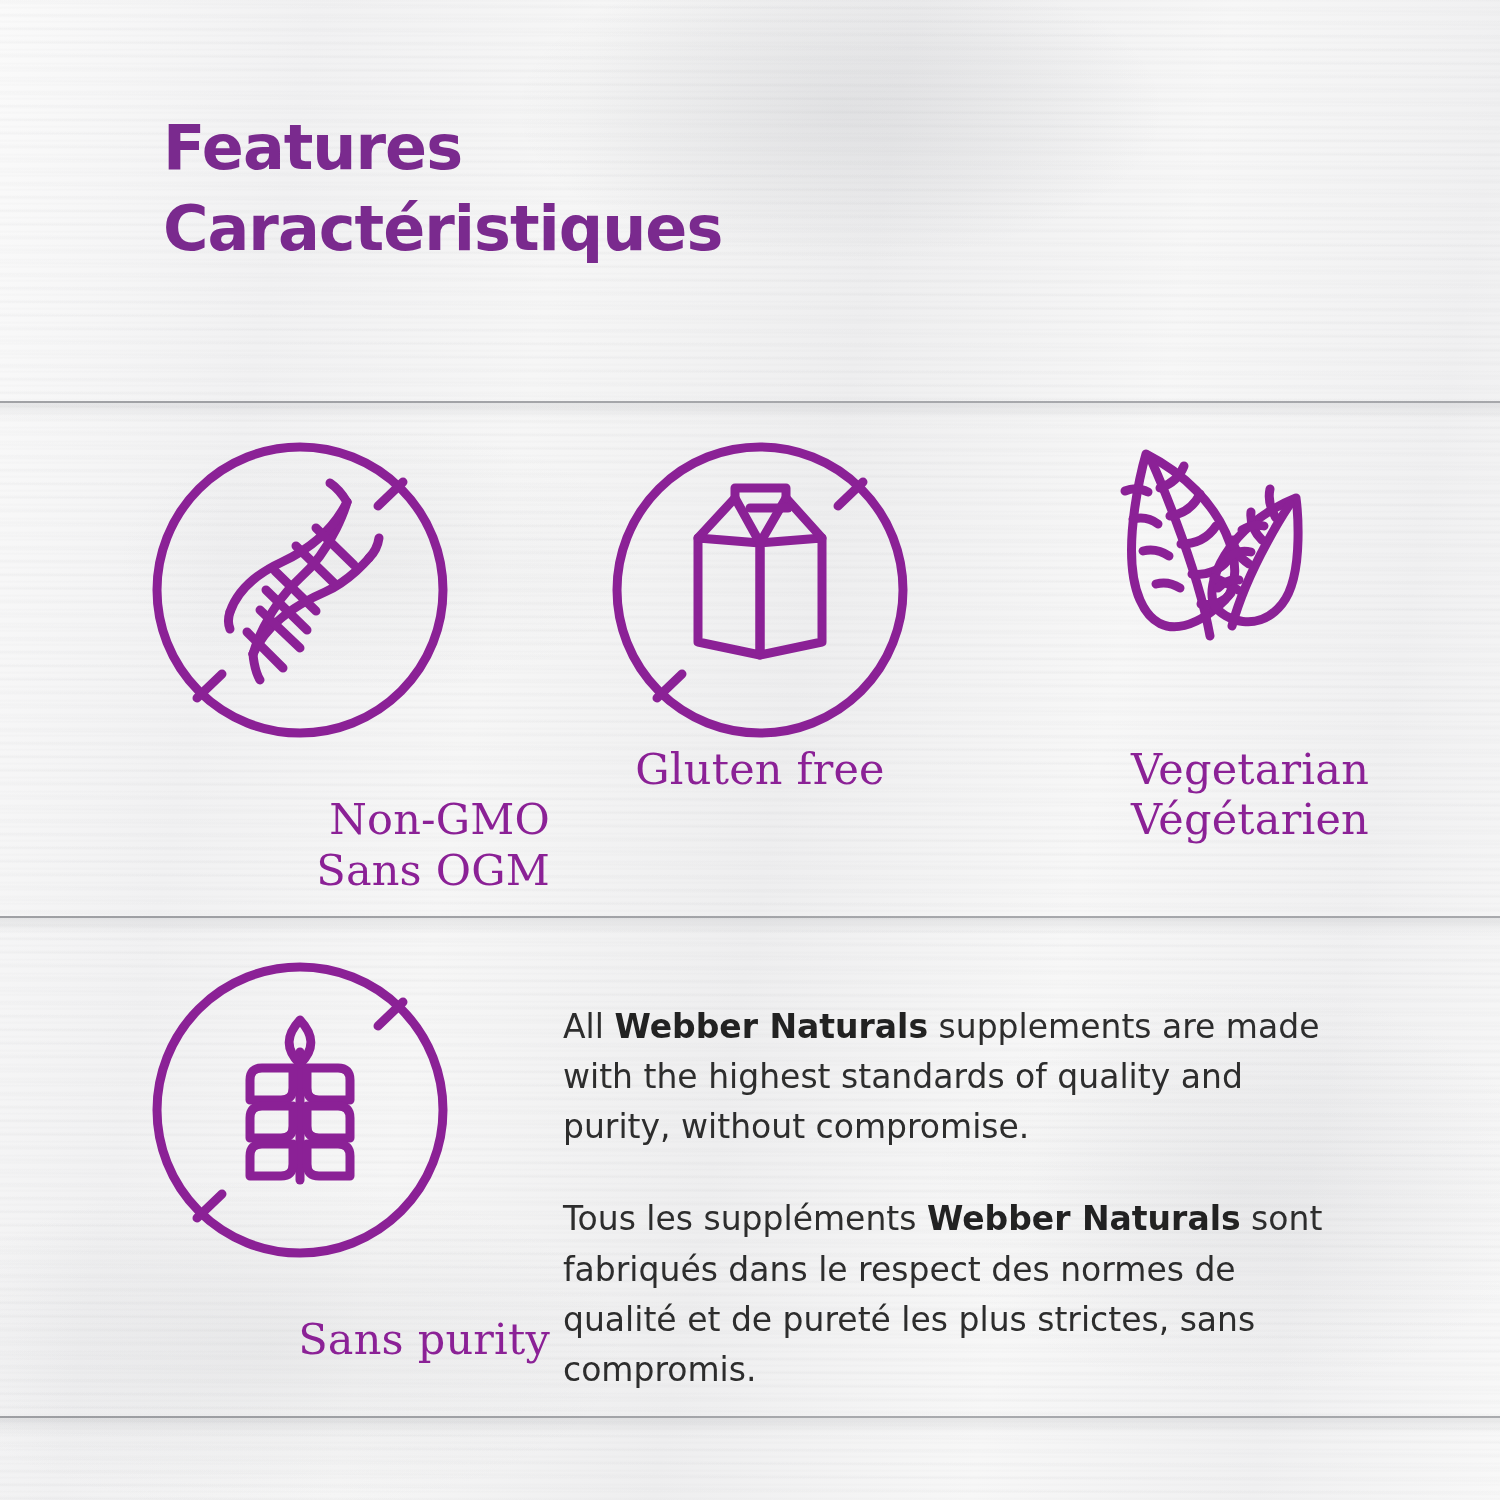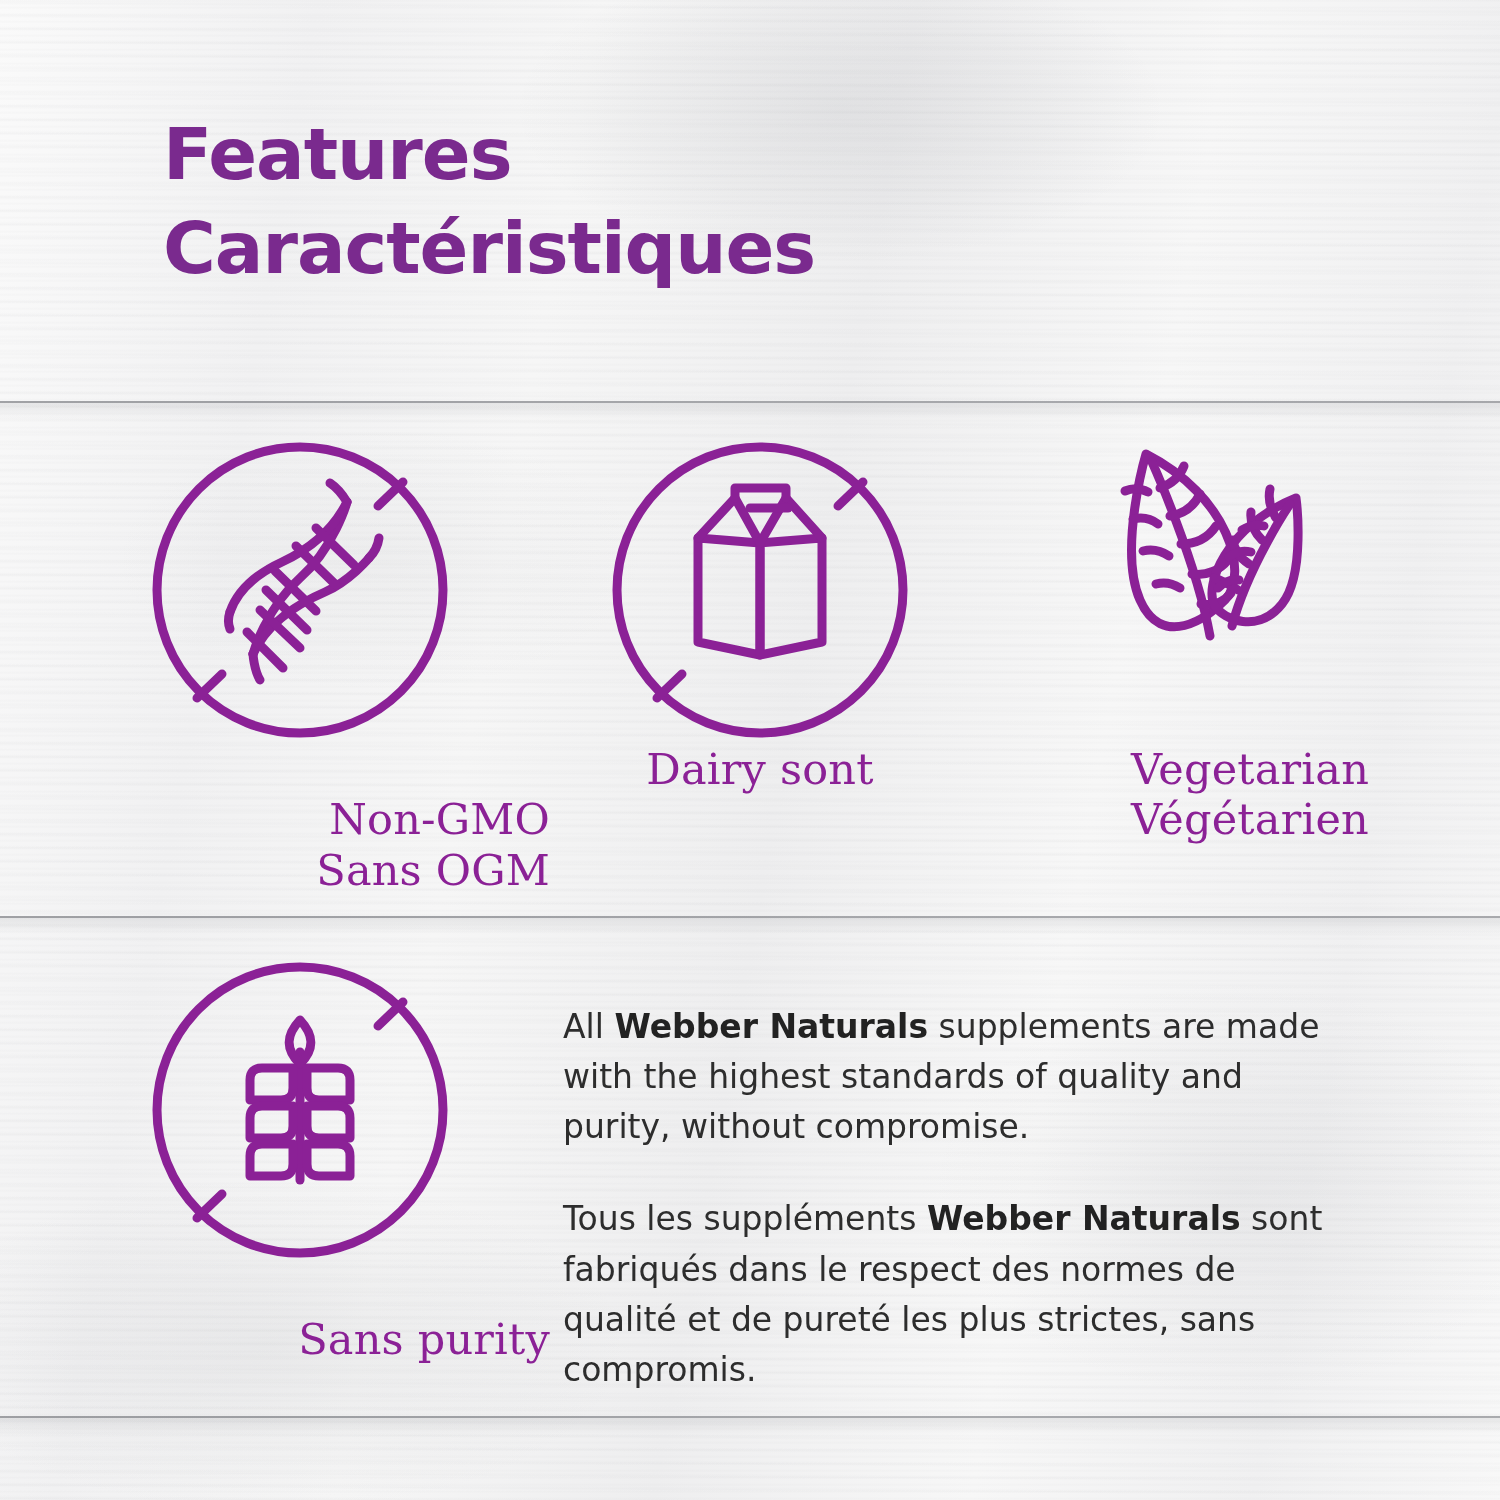--- a/index.html
+++ b/index.html
@@ -41,21 +41,21 @@
   .seam .line{position:absolute;left:0;width:1500px;height:2px;
      background:linear-gradient(90deg,rgba(90,92,98,0.55) 0%,rgba(110,112,118,0.62) 30%,rgba(95,97,103,0.50) 55%,rgba(118,120,126,0.62) 78%,rgba(100,102,108,0.52) 100%);}
   .seam .glow{position:absolute;left:0;width:1500px;height:16px;top:2px;
      background:linear-gradient(180deg,rgba(130,132,138,0.14),rgba(130,132,138,0));}
 
   .title{
     position:absolute;left:163px;top:108px;width:1200px;
     color:#7a2a8e;
     font-family:"DejaVu Sans","Liberation Sans",sans-serif;
     font-weight:700;
-    font-size:72px;
+    font-size:62px;
     line-height:1.30;
     letter-spacing:-1px;
   }
   .title .l2{display:block;}
 
   .features{position:absolute;left:0;top:430px;width:1500px;}
 
   .feat{position:absolute;text-align:center;}
   .feat .ico{display:block;margin:0 auto;}
   .feat .cap{
@@ -159,21 +159,21 @@
           <path d="M150 103 L150 215 L212 202 L212 98 Z"></path>
 
           <path d="M88 98 L125 58 L150 103"></path>
           <path d="M212 98 L176 58 L150 103"></path>
 
           <path d="M125 58 L125 48 L176 48 L176 58"></path>
           <path d="M140 68 L178 68"></path>
         </svg>
       </span>
       <span class="cap">
-        <span>Dairy sont</span>
+        <span>Gluten free</span>
       </span>
     </div>
 
     <div class="feat f3">
       <span class="ico">
         <svg width="300" height="300" viewBox="0 0 300 300" fill="none" stroke="#8B2196" stroke-width="9" stroke-linecap="round" stroke-linejoin="round">
 
           <path d="M46 14 C46 14 18 110 40 160 C62 210 108 178 125 160 C150 133 128 56 46 14 Z"></path>
 
           <path d="M52 22 C52 22 96 120 110 196"></path>

